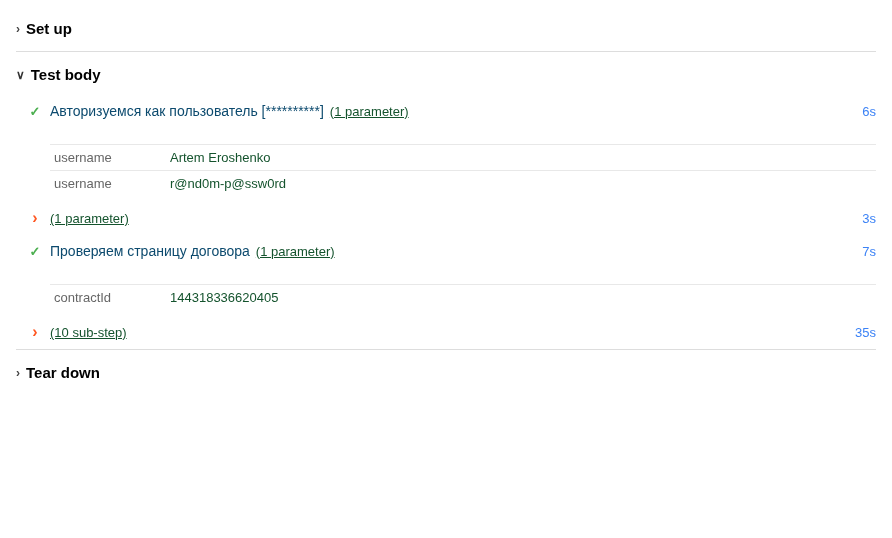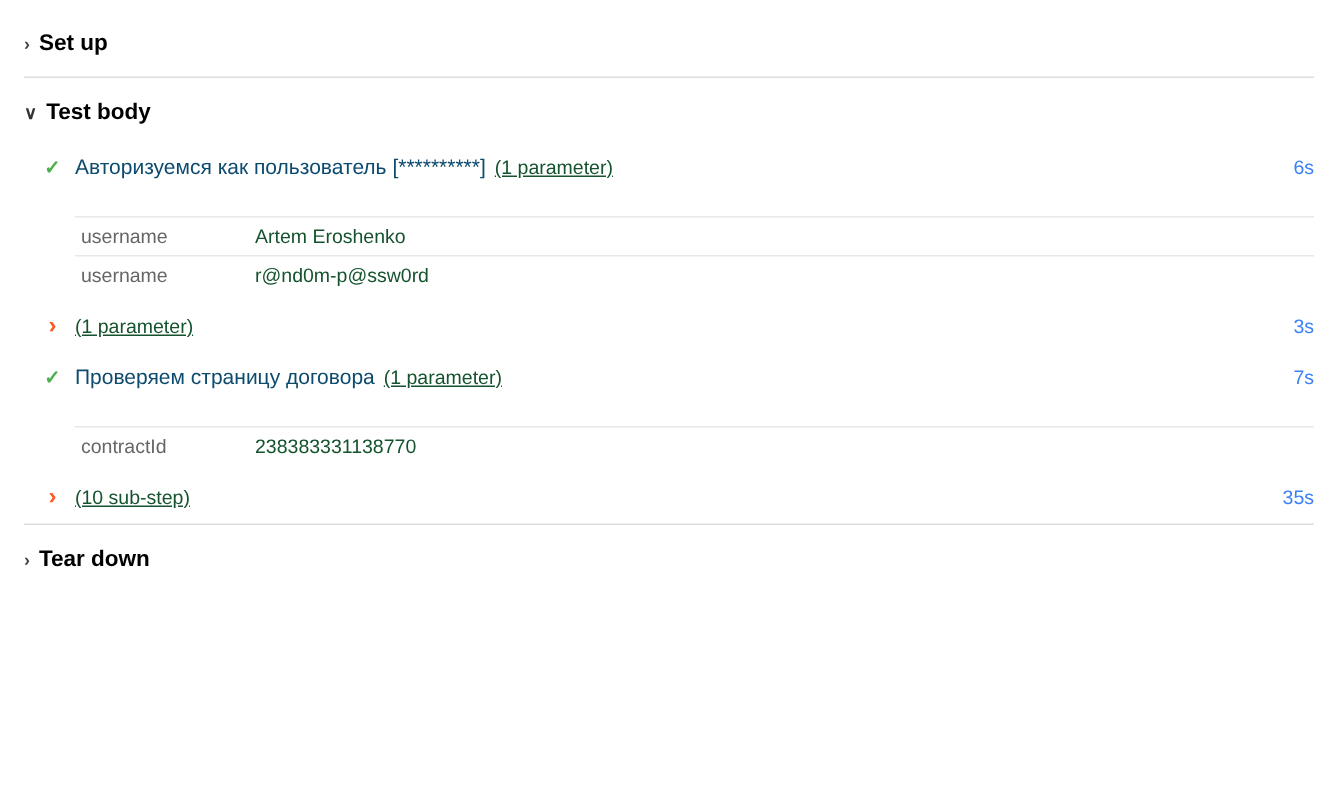--- a/index.html
+++ b/index.html
@@ -194,21 +194,21 @@
             <span class="step-name">Проверяем страницу договора</span>
             <span class="step-params">(1 parameter)</span>
           </div>
           <span class="step-duration">7s</span>
         </div>
         <div class="params-wrap">
           <table class="params-table">
             <tbody>
                 <tr>
               <td>contractId</td>
-              <td>238383331138770</td>
+              <td>144318336620405</td>
             </tr>
           </tbody>
             </table>
         </div>
       </div>
 
       <div class="step-block" style="margin-top:4px;">
         <div class="step-block-inner">
           <span class="step-icon" style="color:#ff5722; font-size:16px; font-weight:bold;">›</span>
           <div class="step-content">

